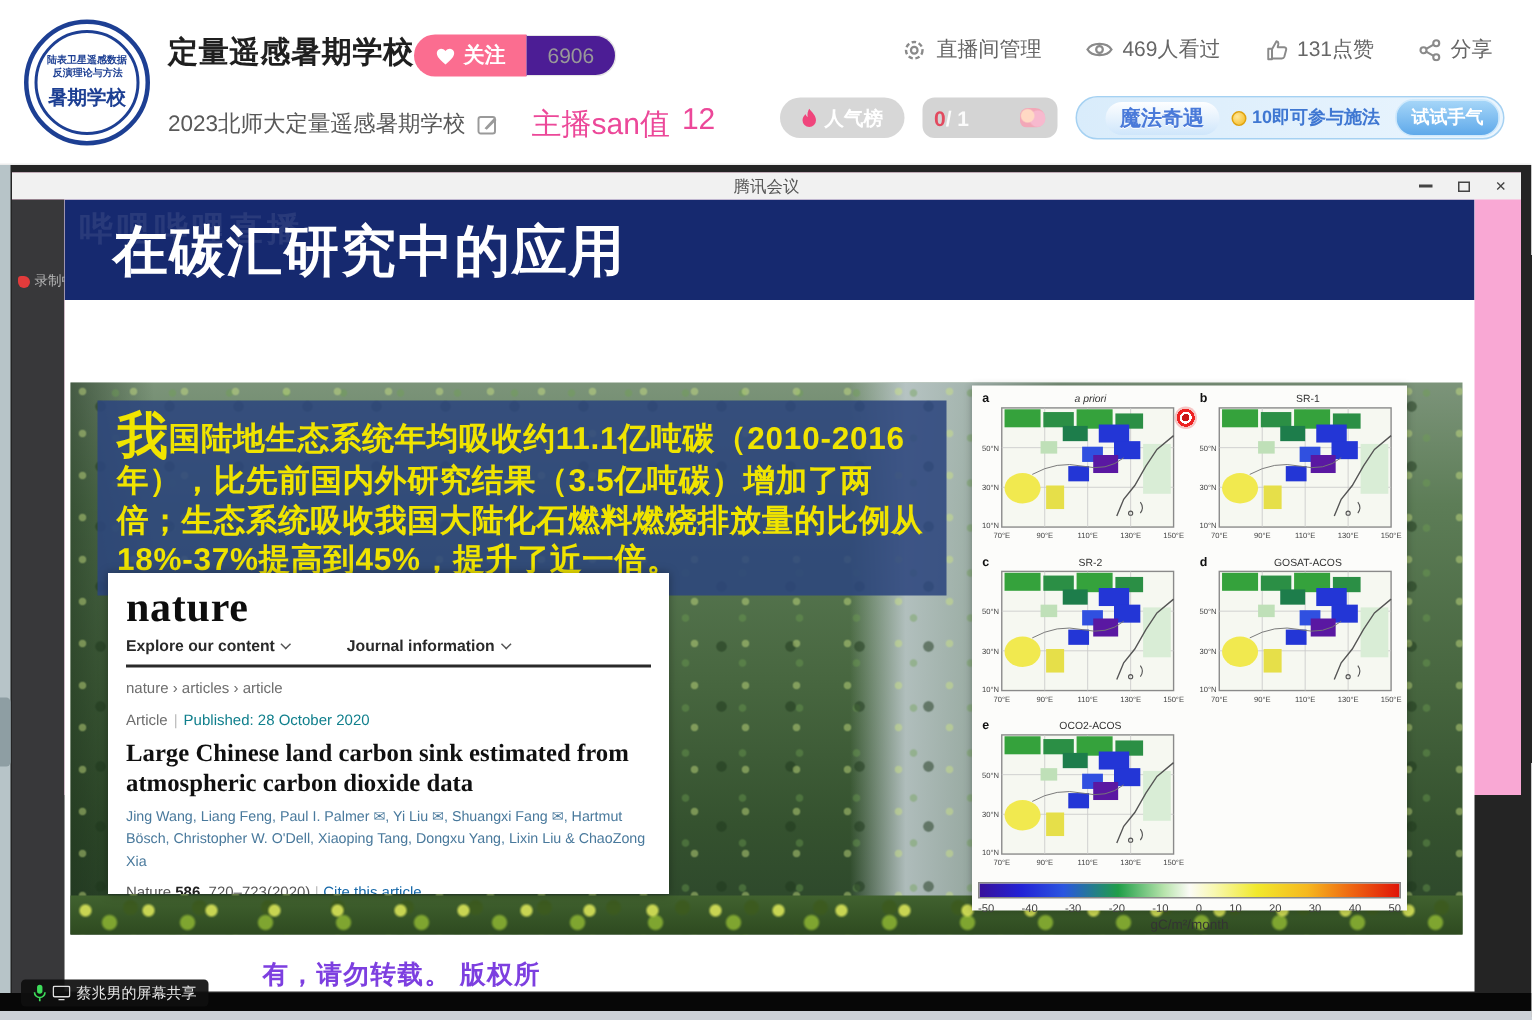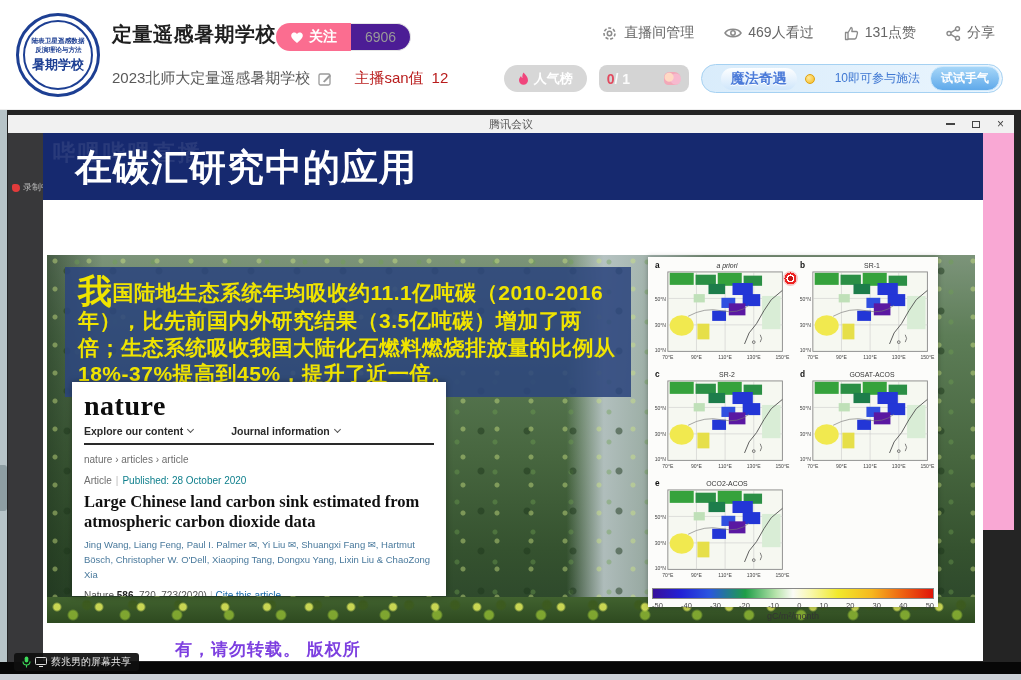--- a/index.html
+++ b/index.html
@@ -18,35 +18,35 @@
   .follow-wrap { position:absolute; left:276px; top:23px; display:flex; height:28px; }
   .follow-btn { display:flex; align-items:center; gap:5px; background:#fb6d90; color:#fff; font-size:14px; font-weight:600;
           padding:0 14px; border-radius:14px 0 0 14px; }
   .follow-cnt { display:flex; align-items:center; background:#4c1d95; border:1px solid #e6e6e6; border-left:none; color:#999;
           font-size:14px; padding:0 14px; border-radius:0 14px 14px 0; }
   .hdr-stats { position:absolute; right:26px; top:24px; display:flex; gap:30px; align-items:center; }
   .stat { display:flex; align-items:center; gap:6px; font-size:14px; color:#666; }
   .stat svg { display:block; }
   .sub-row { position:absolute; left:112px; top:69px; display:flex; align-items:center; gap:8px; }
   .sub-title { font-size:15px; color:#595959; }
-  .anchor-stat { margin-left:14px; font-size:15px; color:#b91c1c; display:flex; gap:8px; }
+  .anchor-stat { margin-left:14px; font-size:20px; color:#ec4899; display:flex; gap:8px; }
   .pill-row { position:absolute; right:18px; top:64px; display:flex; align-items:center; gap:12px; }
   .rank-pill { display:flex; align-items:center; gap:5px; background:#d7d7d7; border-radius:15px; height:27px; padding:0 14px;
           color:#fff; font-size:13px; font-weight:600; }
   .gift-pill { display:flex; align-items:center; justify-content:space-between; background:#d4d4d4; border-radius:8px;
           height:27px; width:90px; padding:0 8px; font-size:14px; font-weight:700; }
   .gift-zero { color:#e24a5f; } .gift-total { color:#fbfbfb; }
   .gift-icon { width:17px; height:13px; border-radius:6px 8px 7px 5px;
           background: radial-gradient(circle at 30% 40%, #ffd9c4 0 4px, transparent 5px),
                       radial-gradient(circle at 70% 55%, #f7b9ce 0 5px, transparent 6px), #f2a8b8; }
   .magic-cap { display:flex; align-items:center; height:29px; background:linear-gradient(90deg,#d9ecfb,#eaf5fe);
           border:1px solid #a5d1f2; border-radius:15px; padding:2px; gap:8px; }
   .magic-label { background:linear-gradient(180deg,#fdfeff,#cfe6fb); border-radius:12px; padding:2px 10px;
           font-size:14px; font-weight:800; color:#4a7ad9; text-shadow:0 1px 0 #fff;margin-left:17px; }
-  .magic-desc { display:flex; align-items:center; gap:20px; font-size:12px; font-weight:400; color:#3f77d2; }
+  .magic-desc { display:flex; align-items:center; gap:4px; font-size:12px; font-weight:700; color:#3f77d2; }
   .coin-icon { width:10px; height:10px; border-radius:50%; background:radial-gradient(circle at 35% 35%, #ffe89a, #f5b91e); border:1px solid #e0a20e; }
   .lucky-btn { background:linear-gradient(180deg,#a6d6f8,#5fa9ea); border:1px solid #cfe9fc; border-radius:13px;
           color:#fff; font-size:12px; font-weight:700; padding:3px 10px; margin-left:2px; }
 
   
   .stage { position:absolute; left:0; top:110px; width:1021px; height:570px; background:#242424; }
   .edge-strip { position:absolute; left:0; top:0; width:7px; height:570px; background:#b7c4c8; }
   .edge-tab { position:absolute; left:0; top:355px; width:7px; height:46px; background:#8e9ea3; border-radius:0 3px 3px 0; }
 
   .meet-win { position:absolute; left:8px; top:5px; width:1006px; height:415px; background:#f9a8d4; }

